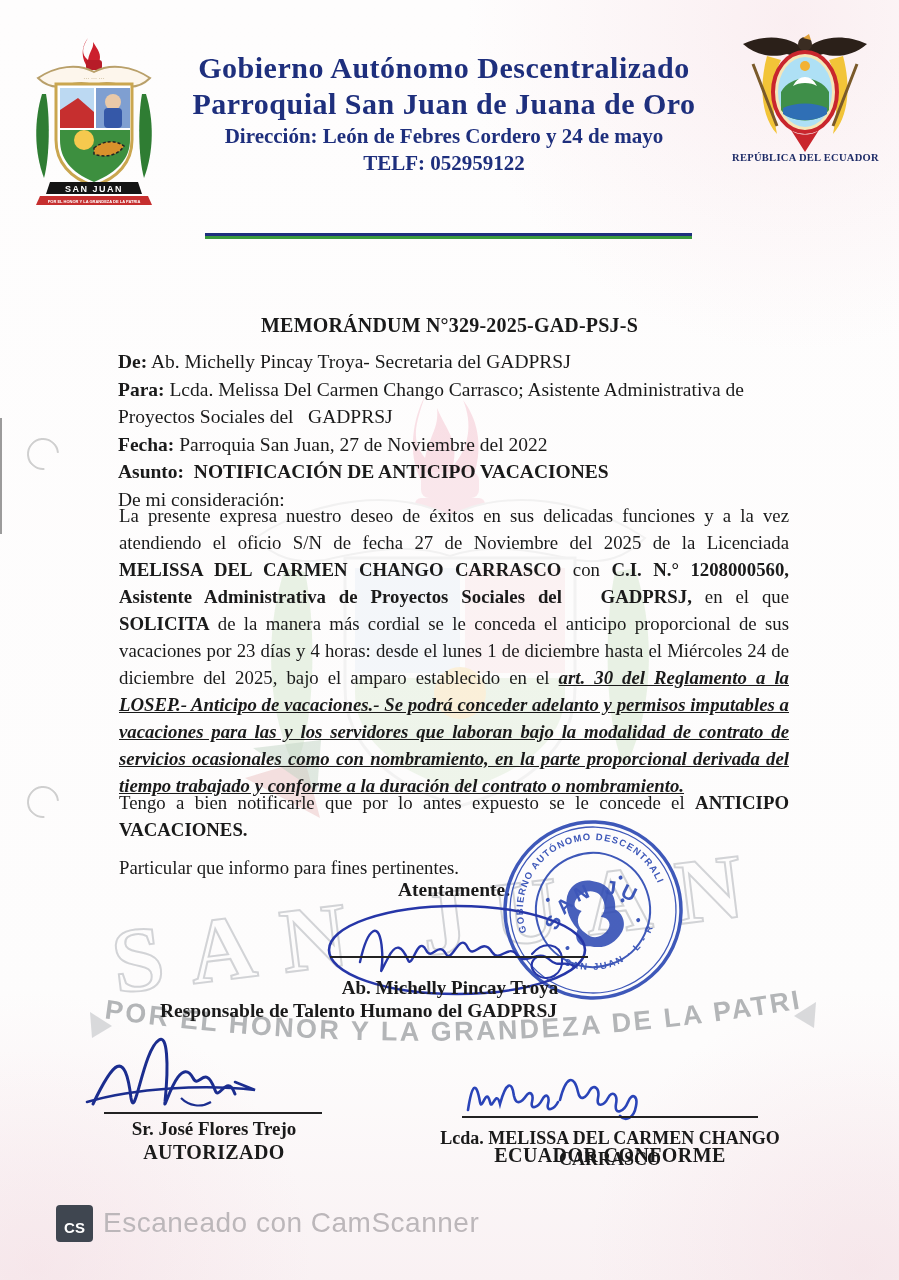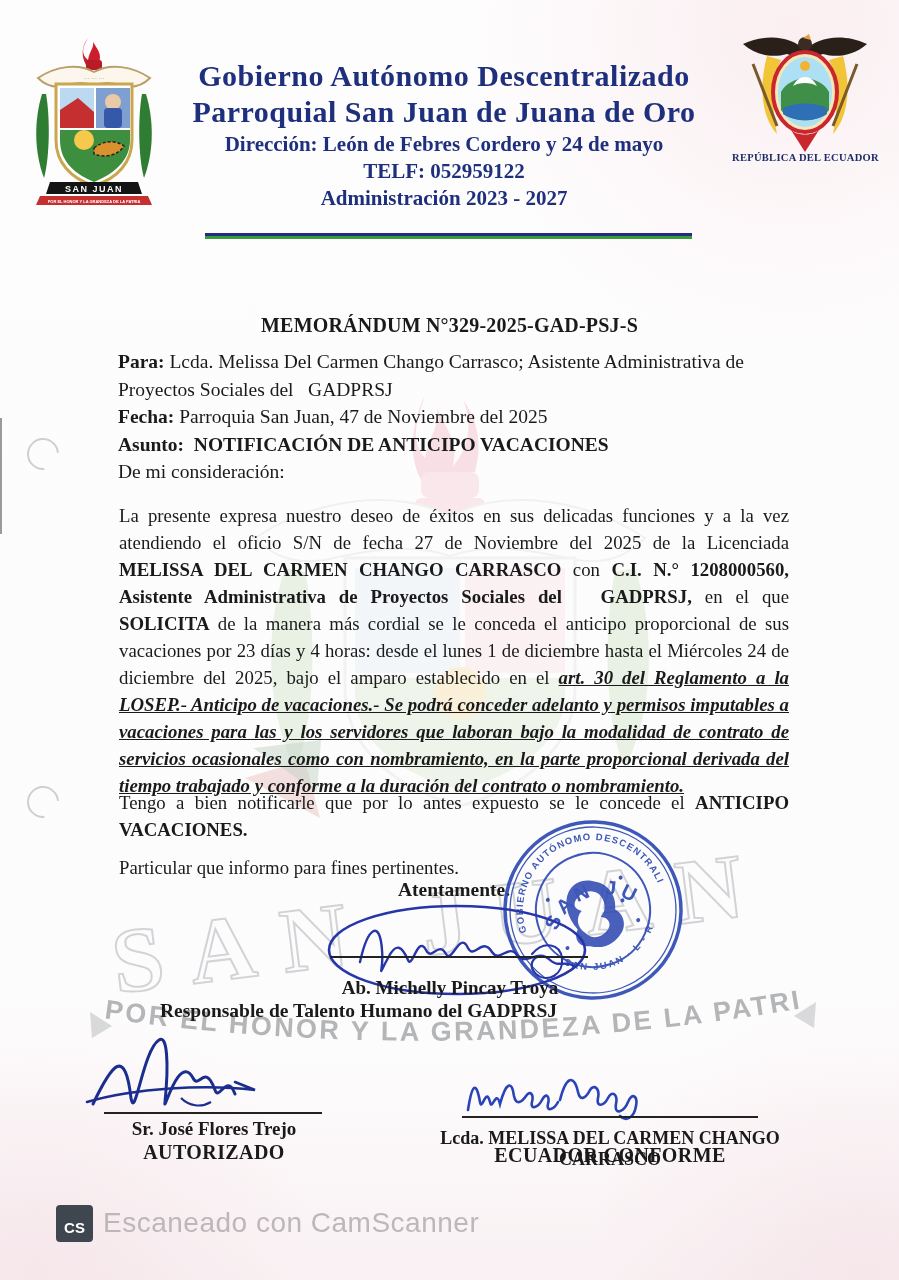--- a/index.html
+++ b/index.html
@@ -9,21 +9,21 @@
     background:
       radial-gradient(circle at 88% 2%, rgba(242,205,214,.30), transparent 22%),
       radial-gradient(circle at 4% 99%, rgba(240,210,218,.35), transparent 18%),
       radial-gradient(circle at 96% 99%, rgba(240,210,218,.35), transparent 18%),
       linear-gradient(180deg,#fefdfd 0%,#fdfcfc 82%,#f9f1f3 100%);
     font-family:"Liberation Serif", serif;color:#1a1a1a;
   }
   .abs{position:absolute;}
   
   .title-block{left:138px;top:50px;width:612px;text-align:center;color:#1e2f7d;font-weight:bold;}
-  .t1{font-size:30px;line-height:36px;letter-spacing:.5px;margin-top:8px;}
+  .t1{font-size:30px;line-height:36px;letter-spacing:.5px;}
   .t2{font-size:30px;line-height:36px;letter-spacing:.5px;}
   .t3{font-size:21px;line-height:28px;}
   .t4{font-size:21px;line-height:27px;}
   .hdr-underline{left:205px;top:233px;width:487px;height:0;border-top:3px solid #1e2f7d;box-shadow:0 3px 0 #3a9a3d;}
   .rep-ecu{color:#1c2a66;font-weight:bold;font-size:10.5px;text-align:center;letter-spacing:.3px;}
   
   .memo-title{left:0;top:314px;width:899px;text-align:center;font-weight:bold;font-size:20px;letter-spacing:.2px;}
   .meta{left:118px;top:348px;width:676px;font-size:19.5px;line-height:27.5px;}
   .meta b{font-weight:bold;}
   .doc-body{font-size:18.8px;line-height:27px;text-align:justify;}
@@ -127,33 +127,33 @@
     <path d="M20,34 L44,96 M124,34 L100,96" stroke="#7a5a2a" stroke-width="3"></path>
     <text x="72" y="120" text-anchor="middle" font-size="0" fill="#1c2a66"></text>
   </svg>
   <div class="abs rep-ecu" style="left:723px;top:152px;width:165px;text-align:center;">REPÚBLICA DEL ECUADOR</div>
 
   <div class="abs title-block">
     <div class="t1">Gobierno Autónomo Descentralizado</div>
     <div class="t2">Parroquial San Juan de Juana de Oro</div>
     <div class="t3">Dirección: León de Febres Cordero y 24 de mayo</div>
     <div class="t4">TELF: 052959122</div>
-    <div class="t4">Administración 2023 - 2027</div>
   </div>
   <div class="abs hdr-underline"></div>
 
   <div class="abs punch" style="left:27px;top:438px;"></div>
   <div class="abs punch" style="left:27px;top:786px;"></div>
   <div class="abs edge-sliver"></div>
 
   <div class="abs memo-title">MEMORÁNDUM N°329-2025-GAD-PSJ-S</div>
 
   <div class="abs meta">
+    <div><b>De:</b><span> Ab. Michelly Pincay Troya- Secretaria del GADPRSJ</span></div>
     <div><b>Para:</b><span> Lcda. Melissa Del Carmen Chango Carrasco; Asistente Administrativa de Proyectos Sociales del&nbsp;&nbsp; GADPRSJ</span></div>
-    <div><b>Fecha:</b><span> Parroquia San Juan, 47 de Noviembre del 2025</span></div>
+    <div><b>Fecha:</b><span> Parroquia San Juan, 27 de Noviembre del 2022</span></div>
     <div><b>Asunto:</b><b>&nbsp; NOTIFICACIÓN DE ANTICIPO VACACIONES</b></div>
     <div>De mi consideración:</div>
   </div>
 
   <div class="abs doc-body p1">
     <span>La presente expresa nuestro deseo de éxitos en sus delicadas funciones y a la vez atendiendo el oficio S/N de fecha 27 de Noviembre del 2025 de la Licenciada </span><span class="bold">MELISSA DEL CARMEN CHANGO CARRASCO</span><span> con </span><span class="bold">C.I. N.° 1208000560, Asistente Administrativa de Proyectos Sociales del&nbsp;&nbsp; GADPRSJ,</span><span> en el que </span><span class="bold">SOLICITA</span><span> de la manera más cordial se le conceda el anticipo proporcional de sus vacaciones por 23 días y 4 horas: desde el lunes 1 de diciembre hasta el Miércoles 24 de diciembre del 2025, bajo el amparo establecido en el </span><span class="art">art. 30 del Reglamento a la LOSEP.- Anticipo de vacaciones.- Se podrá conceder adelanto y permisos imputables a vacaciones para las y los servidores que laboran bajo la modalidad de contrato de servicios ocasionales como con nombramiento, en la parte proporcional derivada del tiempo trabajado y conforme a la duración del contrato o nombramiento.</span>
   </div>
 
   <div class="abs doc-body closing">Particular que informo para fines pertinentes.</div>
 

